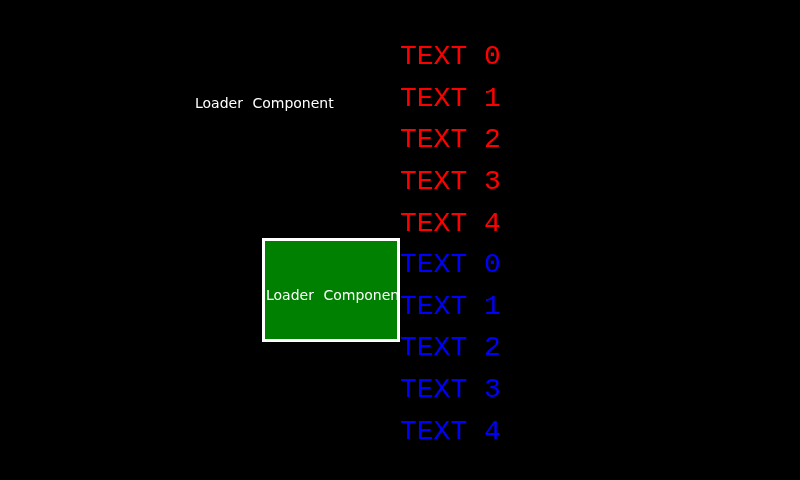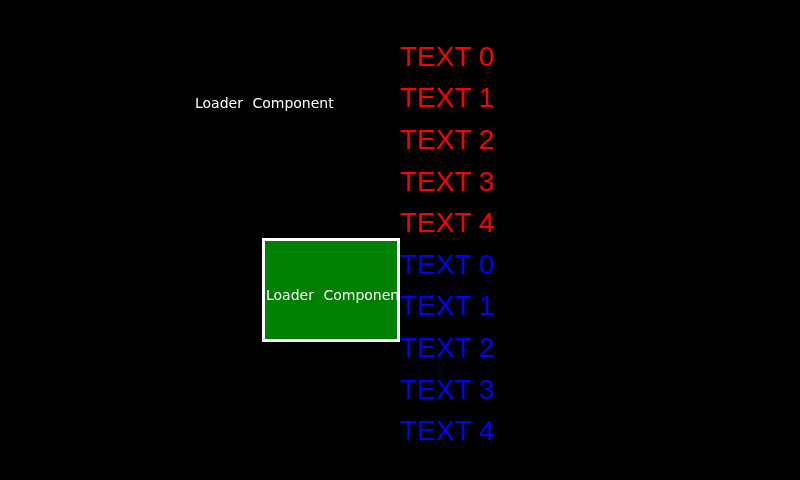--- a/index.html
+++ b/index.html
@@ -43,21 +43,21 @@
     color: #ffffff;
     font-size: 14px;
     line-height: 16px;
     word-spacing: 5px;
     white-space: nowrap;
   }
   #text-list {
     position: absolute;
     left: 400px;
     top: 36px;
-    font-family: Liberation Sans, sans-serif;
+    font-family: Liberation Mono, monospace;
     font-size: 28px;
   }
   .text-row {
     height: 41.6px;
     display: flex;
     align-items: center;
     white-space: pre;
   }
 </style>
 </head>

